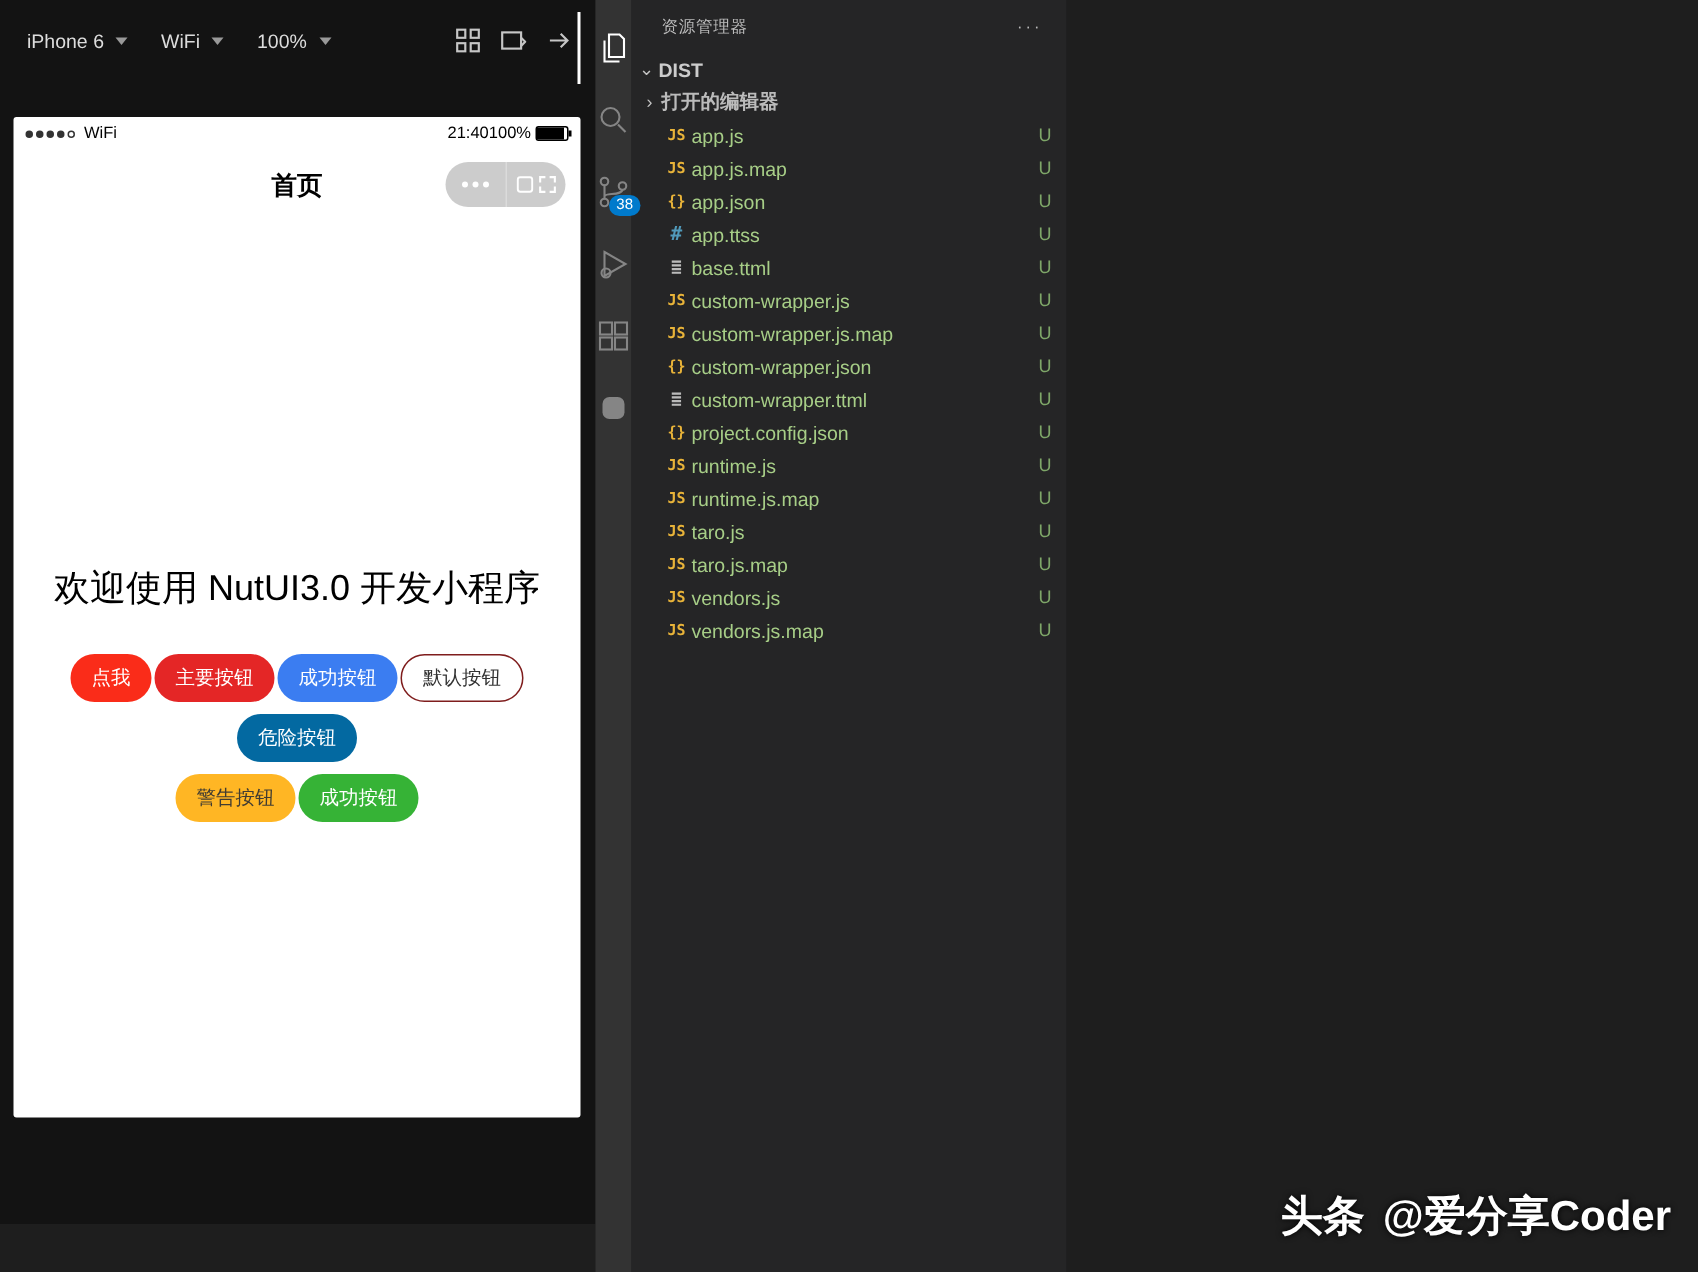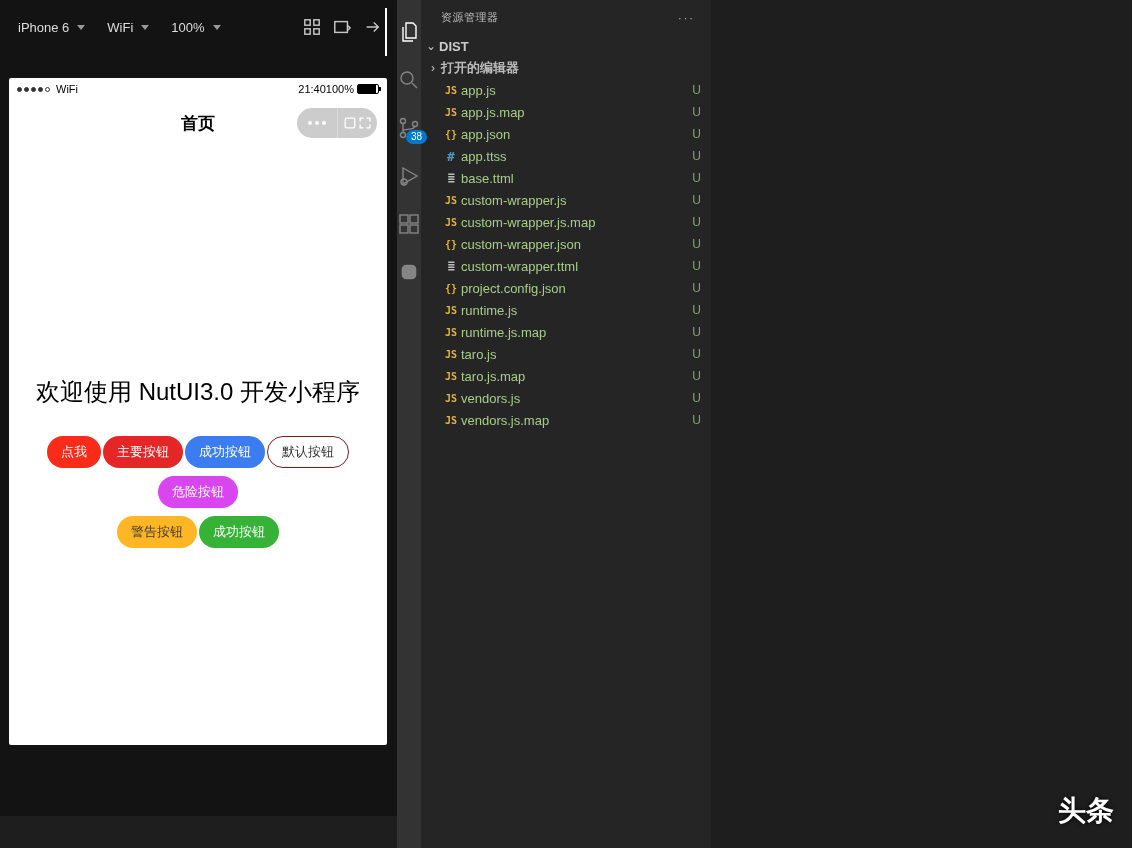--- a/index.html
+++ b/index.html
@@ -41,21 +41,21 @@
 .cap-dots span { width:4px; height:4px; background:#fff; border-radius:50%; }
 
 .phone-body { padding-top:230px; text-align:center; }
 .welcome { font-size:24px; font-weight:500; margin-bottom:24px; }
 .btn-row { display:flex; flex-wrap:wrap; justify-content:center; gap:0; padding:0 4px; }
 .btn { height:32px; padding:0 14px; border-radius:16px; font-size:13px; display:flex; align-items:center; color:#fff; margin:4px 1px; border:none; }
 .btn.b1 { background:#fa2c19; }
 .btn.b2 { background:#e42626; }
 .btn.b3 { background:#3b7df1; }
 .btn.b4 { background:#fff; color:#333; border:1px solid #7f1d1d; }
-.btn.b5 { background:#d946ef; }
+.btn.b5 { background:#0369a1; }
 .btn.b6 { background:#ffb624; color:#333e;text-align:right; }
 .btn.b7 { background:#36b336; }
 
 
 .vscode { position:absolute; left:397px; top:0; right:0; bottom:0; background:#1e1e1e; display:flex; }
 
 .activity-bar { width:24px; background:#333333; display:flex; flex-direction:column; align-items:center; padding-top:8px; }
 .act-item { width:48px; height:48px; display:flex; align-items:center; justify-content:center; position:relative; }
 .act-item.active { border-left:2px solid #fff; }
 .act-item.active .icon-svg { stroke:#fff; }
@@ -331,13 +331,14 @@
           <span class="status">U</span>
         </div>
       </div>
   </div>
 
   <div class="editor-area"></div>
 </div>
 
 <div class="watermark">
   <span>头条</span>
+  <span>@爱分享Coder</span>
 </div>
 
 </body></html>

